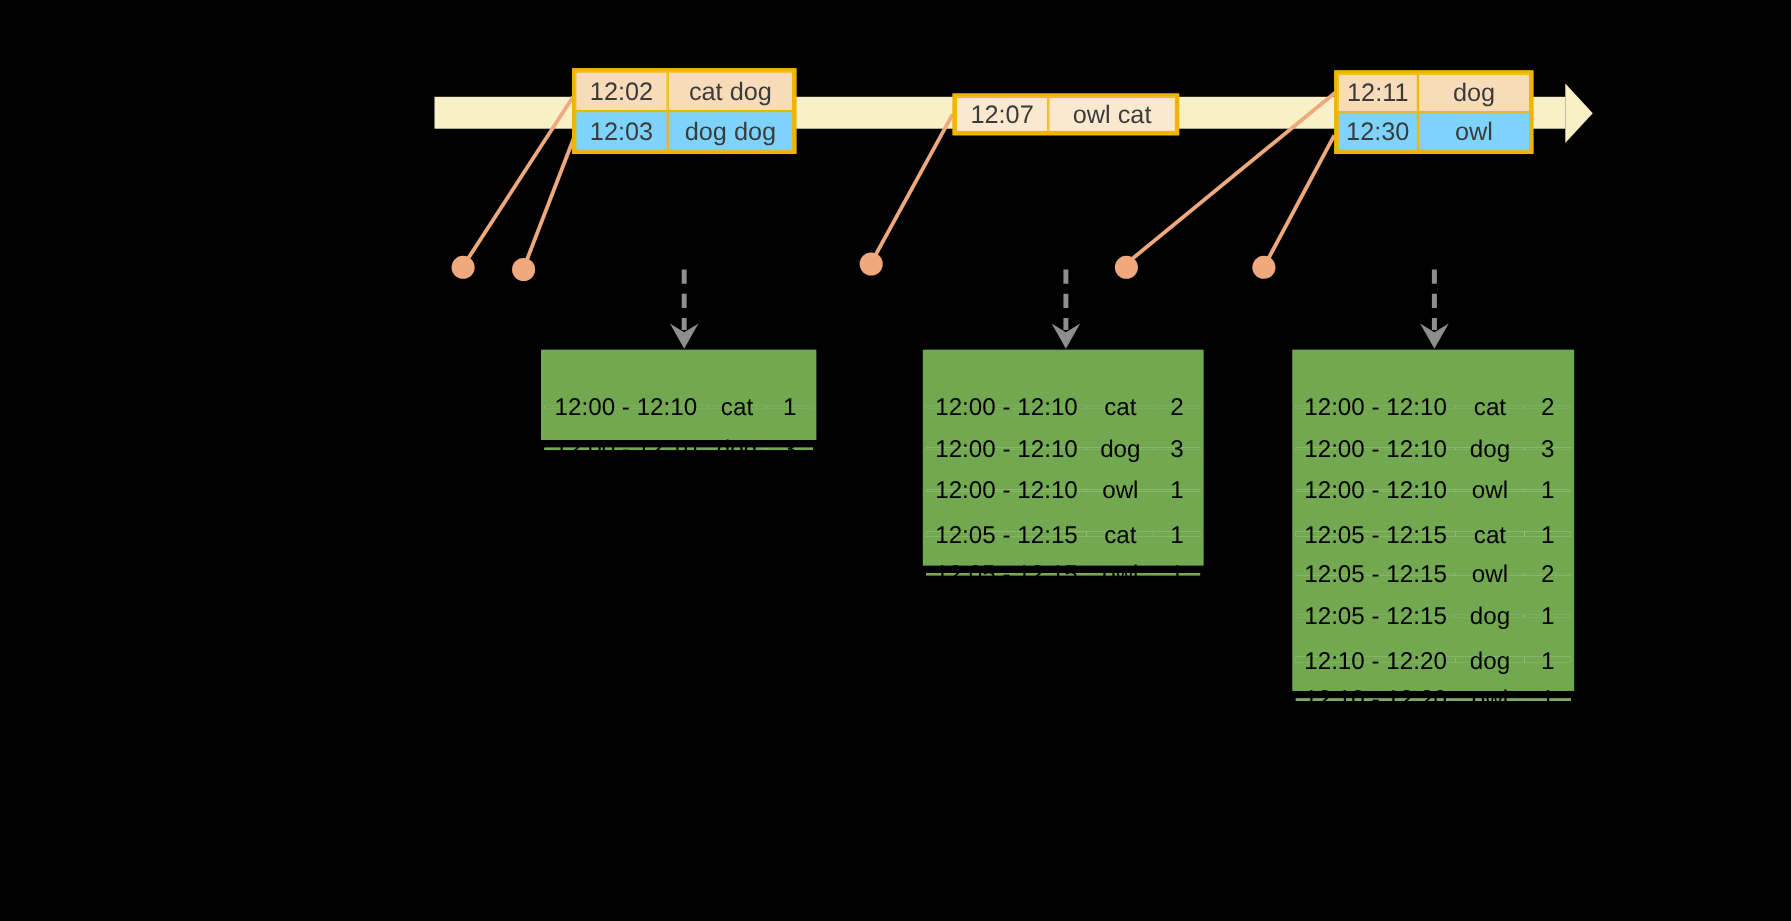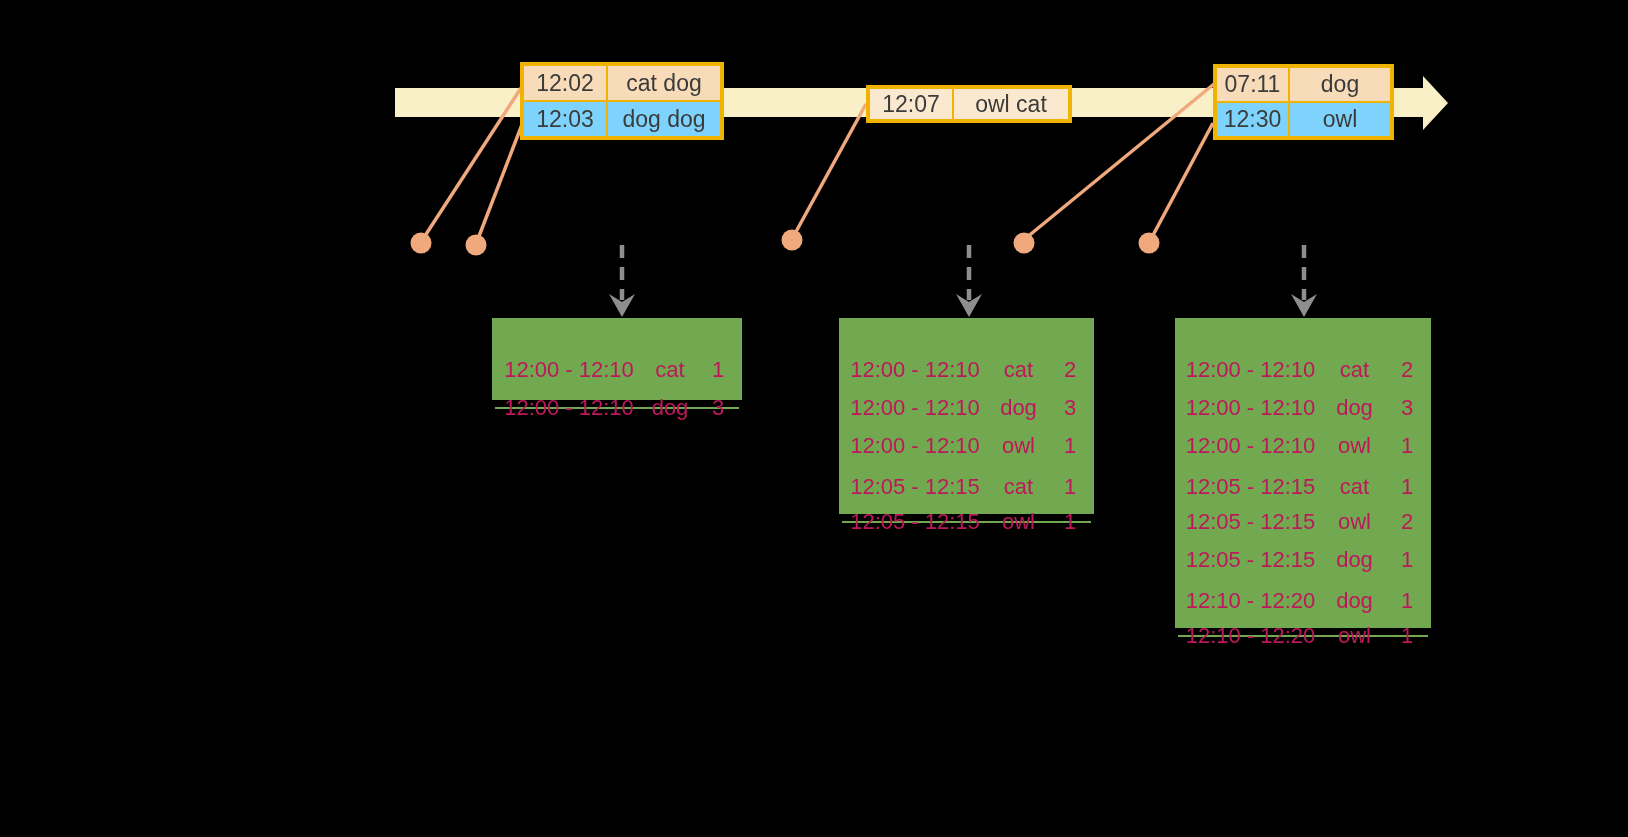--- a/index.html
+++ b/index.html
@@ -22,21 +22,21 @@
   .row-cream  { background:#7dd3fc; }
   .row-mid    { background:#fbe9cf; }
 
   
   .rtable {
     position:absolute; display:grid; z-index:3;
     border:3px solid #72a84f; background:#72a84f;
   }
   .rtable .cell {
     box-sizing:border-box; display:flex; align-items:center; justify-content:center;
-    font-size:22px; color:#be185d; border:1px solid #72a84f;margin-top:48px;
+    font-size:22px; color:#000000; border:1px solid #72a84f;margin-top:48px;
   }
   .row-g-dark  { background:#dce8d2; }
   .row-g-light { background:#eef2e9; }
   .sep { border-top:4px solid #72a84f !important; }
 </style>
 </head>
 <body>
 
 <div class="canvas">
 
@@ -72,21 +72,21 @@
     <div class="cell row-cream">12:03</div>
     <div class="cell row-cream">dog dog</div>
   </div>
 
   <div class="etable" style="left:866px; top:85px; grid-template-columns:84px 116px; grid-auto-rows:32px;text-align:center;">
     <div class="cell row-mid">12:07</div>
     <div class="cell row-mid">owl cat</div>
   </div>
 
   <div class="etable" style="left:1213px; top:64px; grid-template-columns:73px 102px; grid-auto-rows:35px;">
-    <div class="cell row-peach">07:11</div>
+    <div class="cell row-peach">12:11</div>
     <div class="cell row-peach">dog</div>
     <div class="cell row-cream">12:30</div>
     <div class="cell row-cream">owl</div>
   </div>
 
   <div class="rtable" style="left:492px; top:318px; grid-template-columns:148px 54px 42px; grid-auto-rows:38px;">
     <div class="cell row-g-dark">12:00 - 12:10</div>
     <div class="cell row-g-dark">cat</div>
     <div class="cell row-g-dark">1</div>
     <div class="cell row-g-light">12:00 - 12:10</div>

